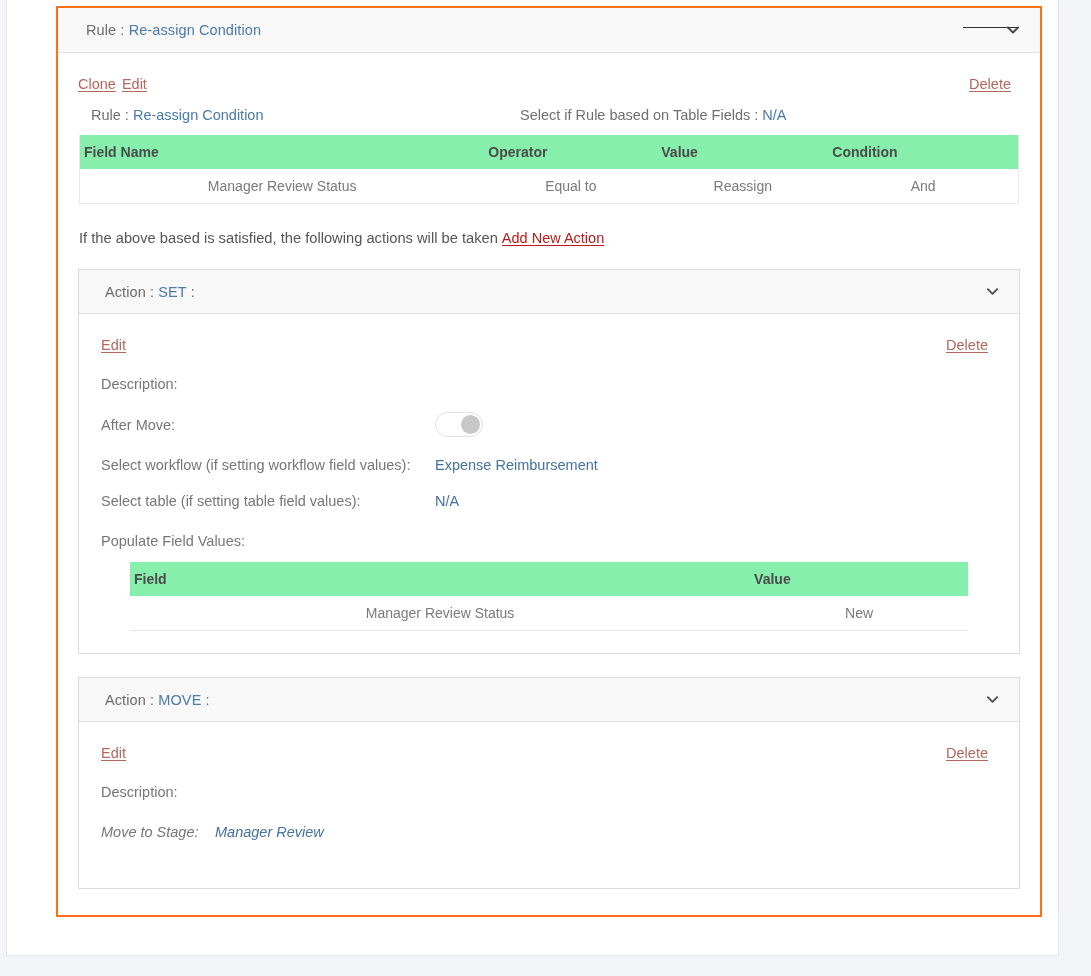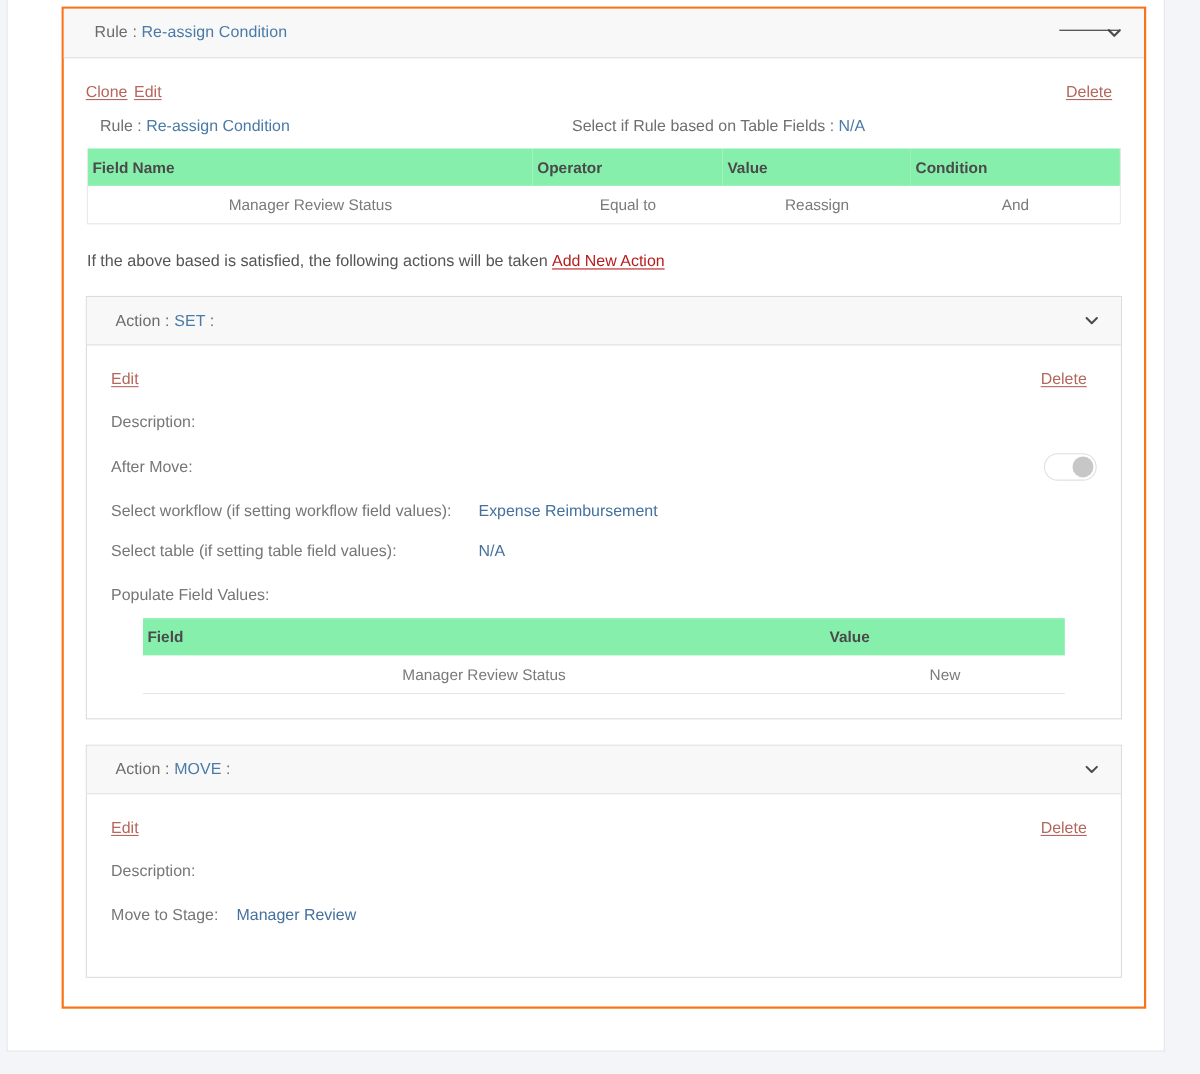--- a/index.html
+++ b/index.html
@@ -185,38 +185,38 @@
     cursor: pointer;
     flex: 0 0 auto;
   }
   .toggle .knob {
     position: absolute;
     top: 2px; right: 2px;
     width: 19px; height: 19px;
     border-radius: 50%;
     background: #c7c7c7;
   }
-  .toggle-row { margin-top: 20px; justify-content: space-between; }
+  .toggle-row { margin-top: 20px; }
   .toggle-row .f-label { width: 334px; }
 
   .populate-lbl {
     margin-top: 24px;
     font-size: 14.5px;
     color: #767676;
   }
 
   .set-table-wrap {
     margin-top: 11px;
     padding: 2px 29px 0 29px;
   }
   .set-table-wrap table.grid { margin-top: 0; }
   .set-table-wrap table.grid th:nth-child(1) { width: 74%; }
   .set-table-wrap table.grid th:nth-child(2) { width: 26%; }
 
-  .move-stage-row { margin-top: 24px; }
+  .move-stage-row { margin-top: 24px; font-style: italic; }
   .move-stage-row .f-label { width: 114px; }
   .move-stage-row .f-value { padding-left: 0; }
 
   .desc-row { margin-top: 22px; }
 </style>
 </head>
 <body>
 
 <div class="page-shell">
 

